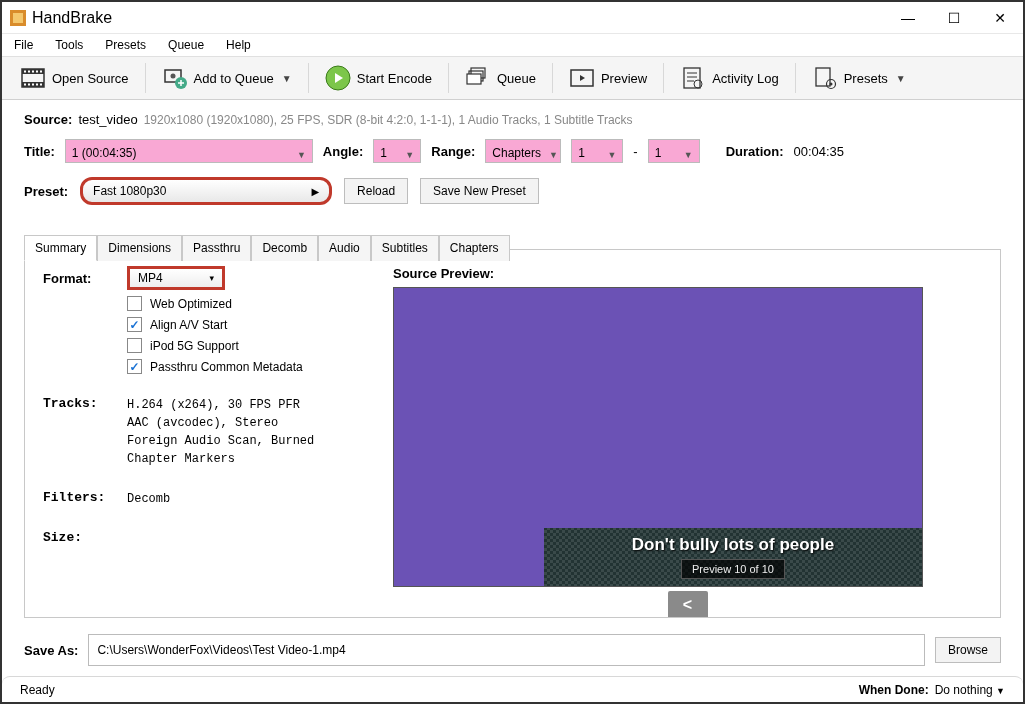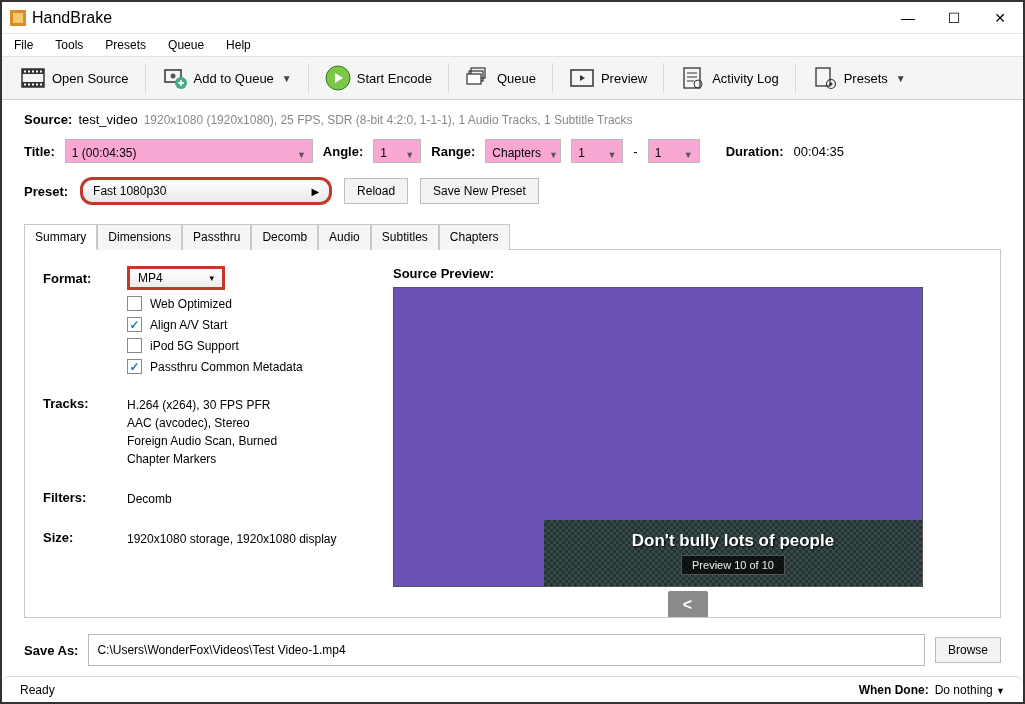--- a/index.html
+++ b/index.html
@@ -35,41 +35,41 @@
 .sel-angle { width: 48px; }
 .sel-range { width: 76px; }
 .sel-chap { width: 52px; }
 
 .preset-row { margin-top: 14px; display: flex; align-items: center; gap: 12px; font-size: 13px; }
 .preset-row label { font-weight: bold; }
 .preset-sel { width: 252px; border: 3px solid #c0392b; background: linear-gradient(#fff,#e8e8e8); height: 28px; display: flex; align-items: center; justify-content: space-between; padding: 0 10px; font-size: 12px; border-radius: 12px; }
 .btn { background: #f3f3f3; border: 1px solid #bdbdbd; height: 26px; padding: 0 12px; font-size: 12px; display: inline-flex; align-items: center; }
 
 .tabs { margin-top: 18px; display: flex; border-bottom: 1px solid #c8c8c8; font-size: 12px; position: relative; }
-.tab { padding: 5px 10px; border: 1px solid #c8c8c8; border-bottom: none; background: #f5f5f5; margin-right: 0; position: relative; top: 1px; }
+.tab { padding: 5px 10px; border: 1px solid #c8c8c8; border-bottom: none; background: #f5f5f5; margin-right: 0; position: relative; top: 12px; }
 .tab.active { background: #fff; border-bottom: 1px solid #fff; z-index: 2; }
 
 .tabpanel { border: 1px solid #c8c8c8; border-top: none; flex: 1; padding: 16px 18px; display: flex; gap: 30px; overflow: hidden; }
 
 .left-col { width: 320px; font-size: 12px; }
 .row-format { display: flex; align-items: center; margin-bottom: 6px; }
 .row-format .lbl { width: 84px; font-weight: bold; font-size: 13px; }
 .format-sel { width: 98px; border: 3px solid #c0392b; height: 24px; background: linear-gradient(#fff,#eee); display: flex; align-items: center; justify-content: space-between; padding: 0 8px; font-size: 12px; }
 .chk-line { display: flex; align-items: center; gap: 8px; margin-left: 84px; margin-top: 6px; }
 .chk { width: 15px; height: 15px; border: 1px solid #888; display: inline-flex; align-items: center; justify-content: center; background: #fff; }
 .chk.checked::after { content: "✓"; color: #1871d4; font-size: 12px; font-weight: bold; }
 
-.info-block { margin-top: 22px; display: flex; }
+.info-block { margin-top: 22px; display: flex; font-family: Liberation Mono, monospace; }
 .info-block .lbl { width: 84px; font-weight: bold; font-size: 13px; }
 .info-block .vals { line-height: 1.5; }
 
 .right-col { flex: 1; font-size: 13px; }
 .right-col .prev-label { font-weight: bold; margin-bottom: 6px; display: block; }
 .preview { width: 530px; height: 300px; background: #6b52b5; position: relative; border: 1px solid #555; }
-.preview-bottom { position: absolute; left: 150px; right: 0; bottom: 0; height: 66px; background: repeating-conic-gradient(#233 0 25%, #3a4a4a 0 50%) 50% / 6px 6px; display: flex; flex-direction: column; align-items: center; justify-content: center; gap: 4px; }
+.preview-bottom { position: absolute; left: 150px; right: 0; bottom: 0; height: 58px; background: repeating-conic-gradient(#233 0 25%, #3a4a4a 0 50%) 50% / 6px 6px; display: flex; flex-direction: column; align-items: center; justify-content: center; gap: 4px; }
 .preview-bottom .sub { color: #fff; font-weight: bold; font-size: 17px; text-shadow: 1px 1px 2px #000; }
 .preview-bottom .badge { background: rgba(0,0,0,0.7); color: #eee; border: 1px solid #555; padding: 3px 10px; font-size: 11px; }
 .nav-btn { width: 40px; height: 28px; background: #8a8a8a; color: #fff; display: flex; align-items: center; justify-content: center; font-size: 16px; font-weight: bold; margin: 4px auto 0; border-radius: 2px; }
 
 .saveas-row { margin-top: 16px; display: flex; align-items: center; gap: 10px; font-size: 13px; }
 .saveas-row label { font-weight: bold; }
 .saveas-input { flex: 1; border: 1px solid #bbb; height: 32px; padding: 2px 8px; background: #fff; font-size: 12px; }
 
 .statusbar { height: 26px; border-top: 1px solid #d8d8d8; display: flex; align-items: center; padding: 0 18px; font-size: 12px; border-radius: 8px; }
 .statusbar .spacer { flex: 1; }
@@ -270,21 +270,20 @@
             <div>Foreign Audio Scan, Burned</div>
             <div>Chapter Markers</div>
           </div>
         </div>
         <div class="info-block">
           <span class="lbl">Filters:</span>
           <div class="vals">Decomb</div>
         </div>
         <div class="info-block">
           <span class="lbl">Size:</span>
-          <div class="vals">1920x1080 storage, 1920x1080 display</div>
         </div>
       </div>
 
       <div class="right-col">
         <span class="prev-label">Source Preview:</span>
         <div class="preview">
           <div class="preview-bottom">
             <div class="sub">Don't bully lots of people</div>
             <div class="badge">Preview 10 of 10</div>
           </div>

